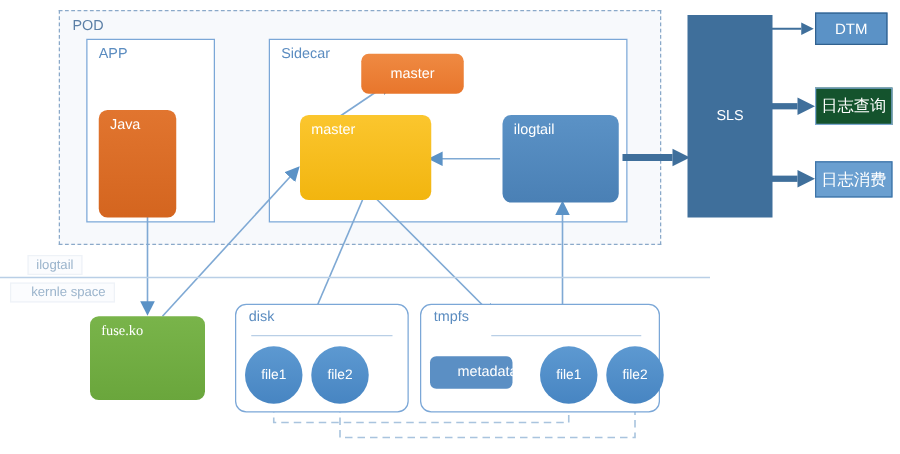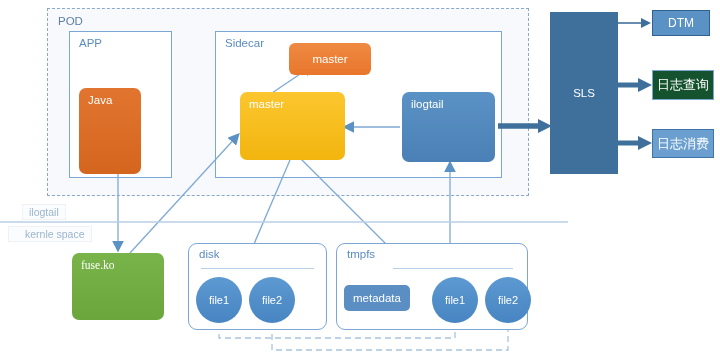--- a/index.html
+++ b/index.html
@@ -24,21 +24,21 @@
   .node{position:absolute;border-radius:7px;display:block;color:#ffffff;
         font-size:11.5px;box-sizing:border-box;}
   .node .cap{position:absolute;left:9px;top:6px;white-space:nowrap;}
 
   .node-java{background:linear-gradient(180deg,#e1752f 0%,#d4651f 100%);}
   .node-master{background:linear-gradient(180deg,#ef8a42 0%,#e8762c 100%);border-radius:6px;}
   .node-ulogfs{background:linear-gradient(180deg,#fbc62e 0%,#f2b50f 100%);}
   .node-ilogtail{background:linear-gradient(180deg,#5b92c6 0%,#4a80b5 100%);}
   .node-fuse{background:linear-gradient(180deg,#79b44a 0%,#6aa63c 100%);}
   .node-metadata{background:#5b8fc4;border-radius:5px;}
-  .node-metadata .cap{left:0;top:50%;transform:translateY(-50%);width:100%;text-align:center;}
+  .node-metadata .cap{left:13px;top:50%;transform:translateY(-50%);width:100%;text-align:center;}
 
   .sls{position:absolute;background:#3f6f9b;color:#fff;}
   .sls .cap{position:absolute;left:0;top:50%;transform:translateY(-50%);
             width:100%;text-align:center;font-size:11.5px;}
 
   .outbox{position:absolute;display:flex;align-items:center;justify-content:center;
           font-size:12px;color:#ffffff;box-sizing:border-box;}
   .out-dtm{background:#5b92c6;border:1.4px solid #31618f;}
   .out-query{background:#14532d;border:1.4px solid #7aa6cf;font-size:13px;}
   .out-consume{background:#6a9fd0;border:1.4px solid #3e74a8;font-size:13px;}

